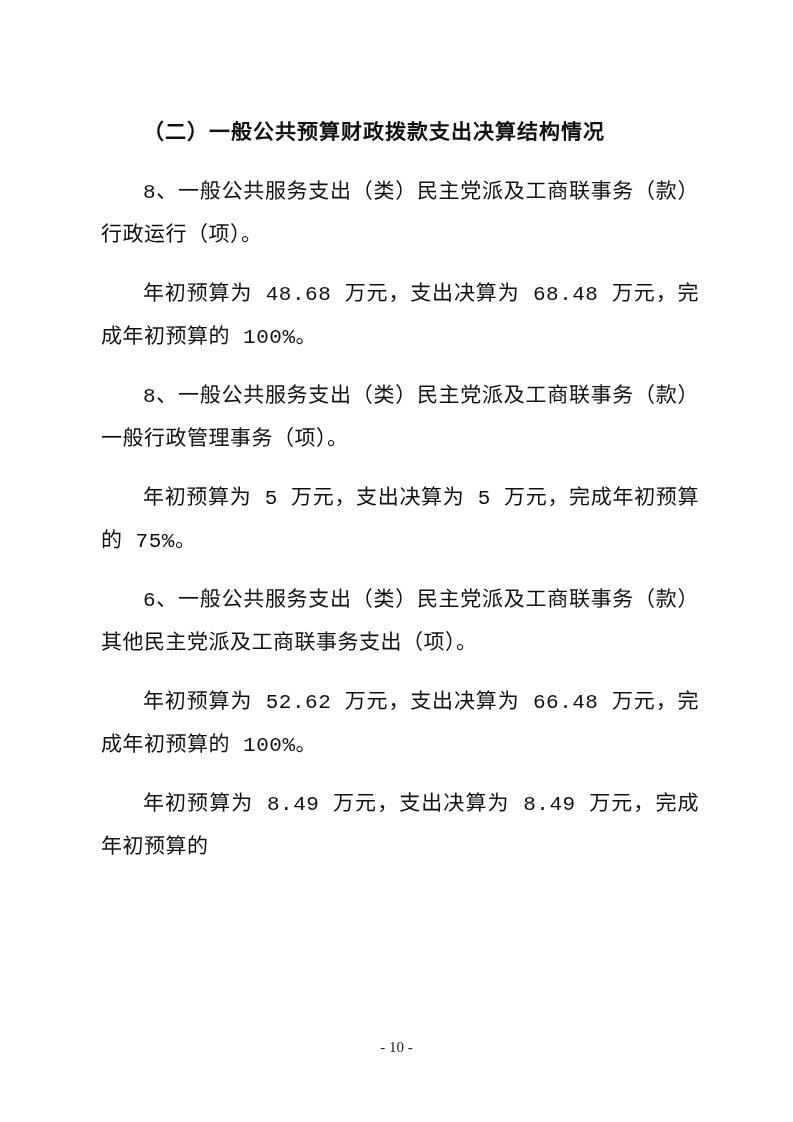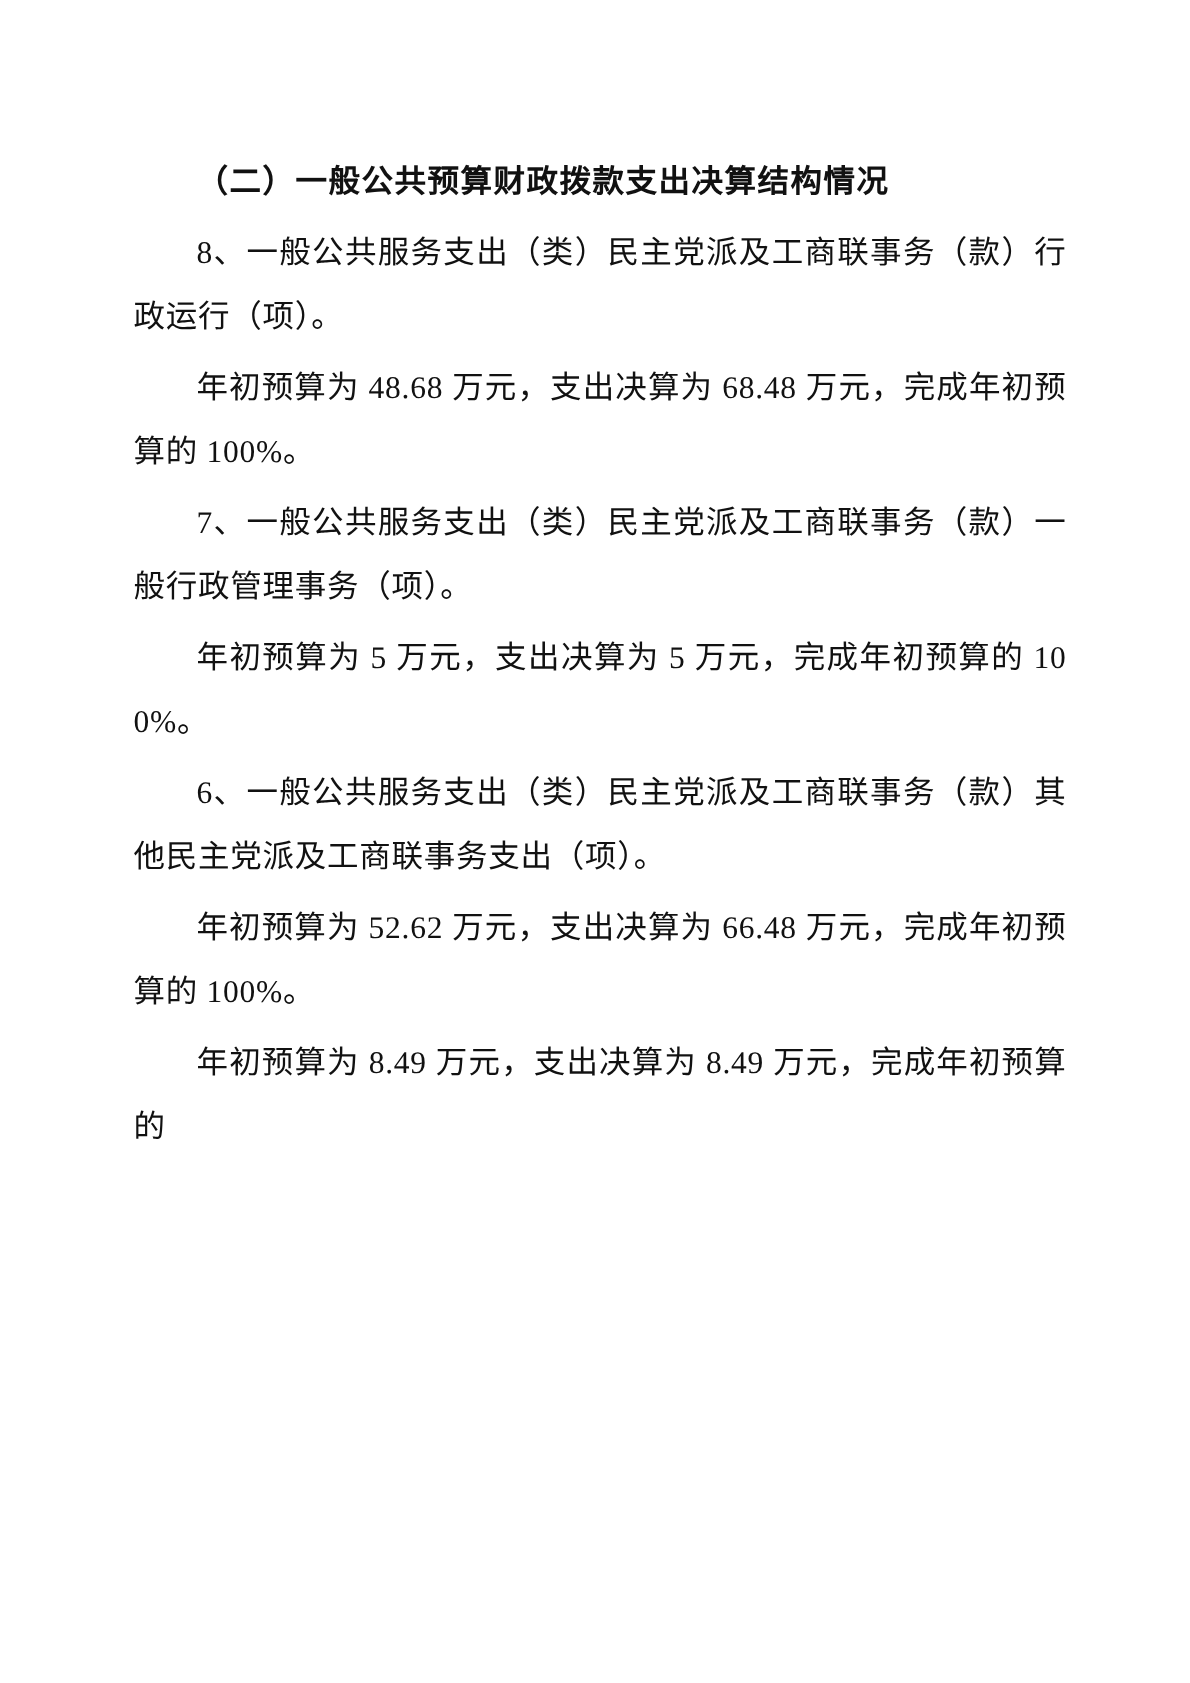--- a/index.html
+++ b/index.html
@@ -16,28 +16,29 @@
     font-family: "Liberation Serif", "DejaVu Serif", serif;
     color: #111111;
   }
   .content {
     position: absolute;
     left: 85px;
     top: 96px;
     width: 630px;
   }
   .para {
-    margin: 4px;
+    margin: 16px;
     font-size: 21px;
     line-height: 43px;
     text-align: justify;
     text-justify: inter-ideograph;
     text-indent: 2em;
     letter-spacing: 0.5px;
     word-break: break-all;
+    font-family: Liberation Mono, monospace;
   }
   .para.heading {
     font-weight: bold;
     text-align: left;
     letter-spacing: 1px;
   }
   .page-number {
     position: absolute;
     left: 0;
     right: 0;
@@ -50,19 +51,20 @@
   }
 </style>
 </head>
 <body>
 
 <div class="page">
   <div class="content">
     <p class="para heading">（二）一般公共预算财政拨款支出决算结构情况</p>
     <p class="para">8、一般公共服务支出（类）民主党派及工商联事务（款）行政运行（项）。</p>
     <p class="para">年初预算为 48.68 万元，支出决算为 68.48 万元，完成年初预算的 100%。</p>
-    <p class="para">7、一般公共服务支出（类）民主党派及工商联事务（款）一般行政管理事务（项）。</p>
-    <p class="para">年初预算为 5 万元，支出决算为 5 万元，完成年初预算的 100%。</p>
+    <p class="para">8、一般公共服务支出（类）民主党派及工商联事务（款）一般行政管理事务（项）。</p>
+    <p class="para">年初预算为 5 万元，支出决算为 5 万元，完成年初预算的 75%。</p>
     <p class="para">6、一般公共服务支出（类）民主党派及工商联事务（款）其他民主党派及工商联事务支出（项）。</p>
     <p class="para">年初预算为 52.62 万元，支出决算为 66.48 万元，完成年初预算的 100%。</p>
     <p class="para">年初预算为 8.49 万元，支出决算为 8.49 万元，完成年初预算的</p>
   </div>
+  <div class="page-number">- 10 -</div>
 </div>
 
 </body></html>

